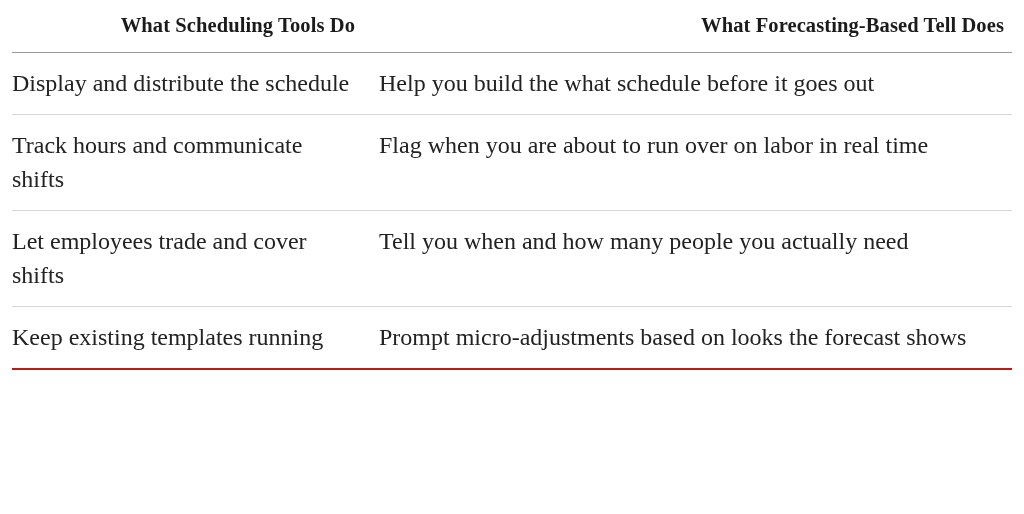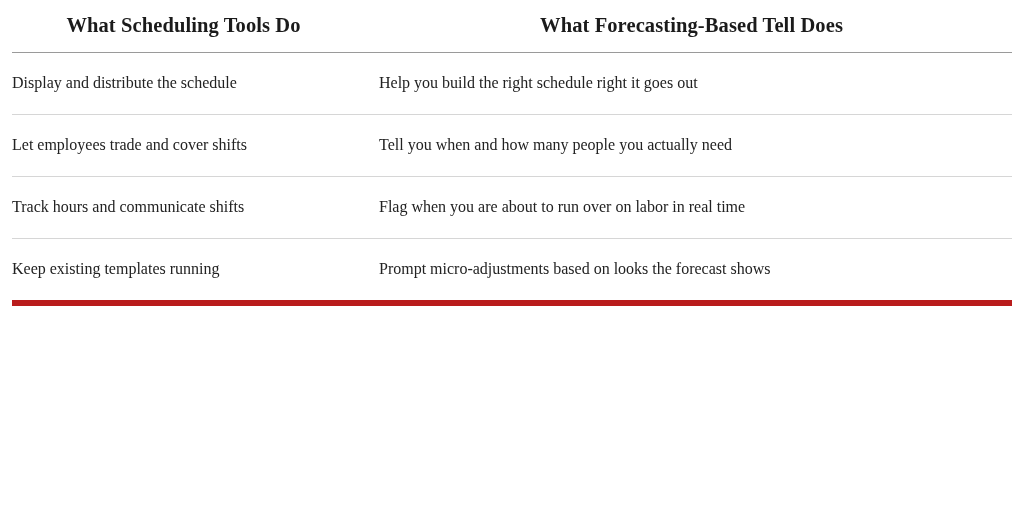--- a/index.html
+++ b/index.html
@@ -23,44 +23,44 @@
   table.comparison-table {
     width: 1000px;
     border-collapse: collapse;
     table-layout: fixed;
   }
 
   table.comparison-table col.col-left  { width: 367px; }
   table.comparison-table col.col-right { width: 633px; }
 
   thead th {
-    text-align: center;
+    text-align: right;
     vertical-align: top;
     font-weight: bold;
     font-size: 20.5px;
     line-height: 28px;
     color: #1b1b1b;
     padding: 11px 24px 13px 0;
     border-bottom: 1.5px solid #9a9a9a;
     letter-spacing: 0.1px;
   }
 
   tbody td {
     text-align: left;
     vertical-align: top;
     font-weight: normal;
-    font-size: 16px;
+    font-size: 24px;
     line-height: 34px;
     color: #222222;
     padding: 13px 24px 14px 0;
     border-bottom: 1px solid #d6d6d6;
   }
 
   tbody tr:last-child td {
-    border-bottom: 6px solid #b91c1c;
+    border-bottom: 2px solid #b91c1c;
   }
 
   td.cell-right, th.head-right {
     padding-right: 8px;
   }
 </style>
 </head>
 <body>
 
 <div class="table-wrap">
@@ -71,29 +71,29 @@
     </colgroup>
     <thead>
       <tr>
         <th class="head-left">What Scheduling Tools Do</th>
         <th class="head-right">What Forecasting-Based Tell Does</th>
       </tr>
     </thead>
     <tbody>
       <tr>
         <td class="cell-left">Display and distribute the schedule</td>
-        <td class="cell-right">Help you build the right schedule right it goes out</td>
+        <td class="cell-right">Help you build the what schedule before it goes out</td>
+      </tr>
+      <tr>
+        <td class="cell-left">Track hours and communicate shifts</td>
+        <td class="cell-right">Flag when you are about to run over on labor in real time</td>
       </tr>
       <tr>
         <td class="cell-left">Let employees trade and cover shifts</td>
         <td class="cell-right">Tell you when and how many people you actually need</td>
-      </tr>
-      <tr>
-        <td class="cell-left">Track hours and communicate shifts</td>
-        <td class="cell-right">Flag when you are about to run over on labor in real time</td>
       </tr>
       <tr>
         <td class="cell-left">Keep existing templates running</td>
         <td class="cell-right">Prompt micro-adjustments based on looks the forecast shows</td>
       </tr>
     </tbody>
   </table>
 </div>
 
 </body></html>

